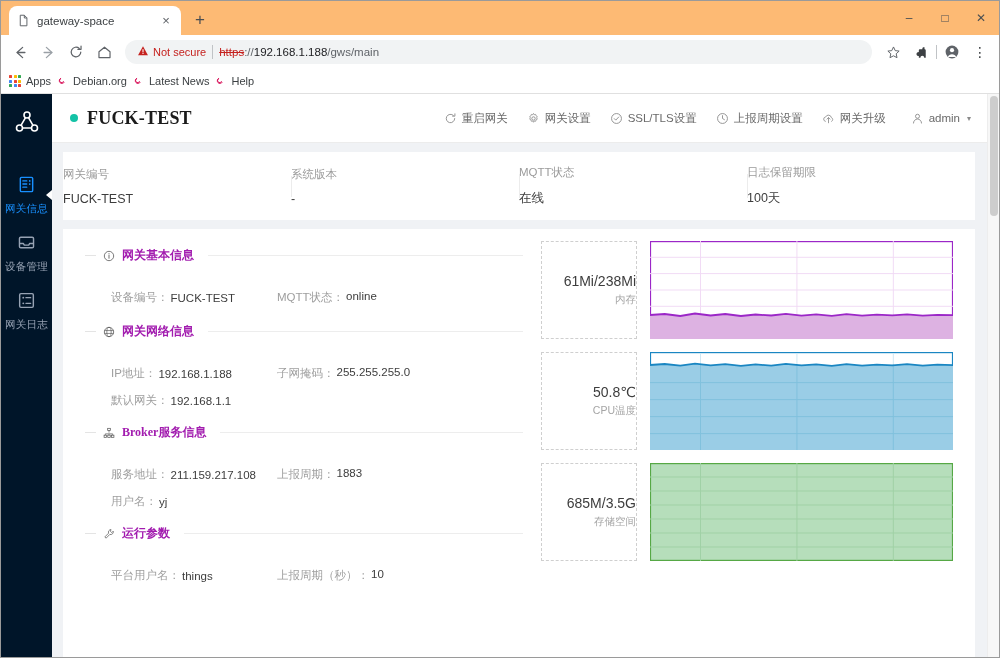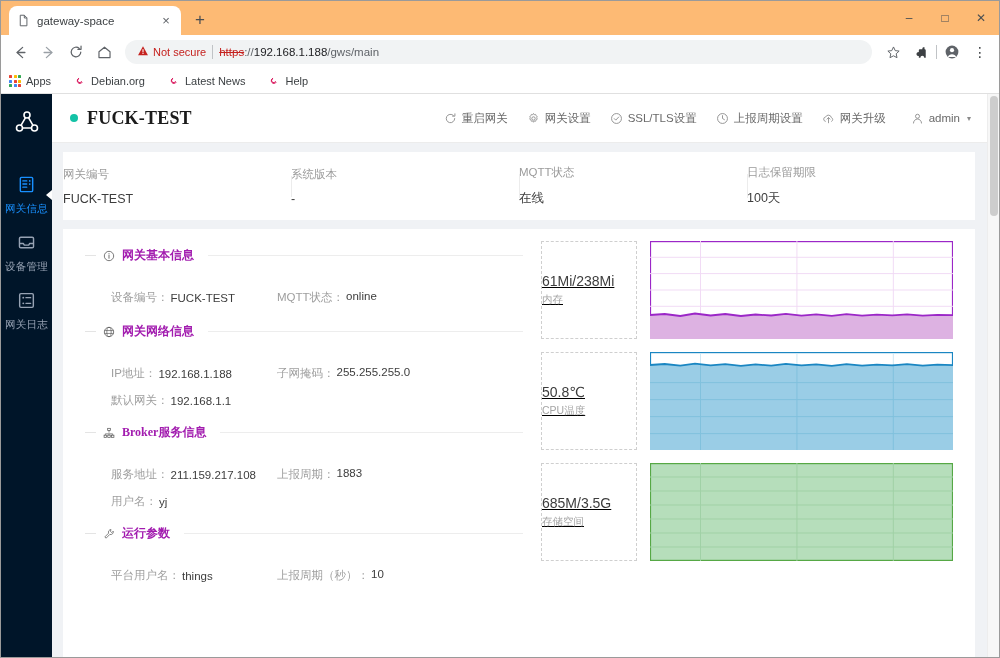--- a/index.html
+++ b/index.html
@@ -40,21 +40,21 @@
              display: flex; align-items: center; padding: 0 12px; gap: 6px;
              font-size: 11.5px; margin: 0 6px; }
   .not-secure { color: #c5221f; font-size: 11px; display: flex; align-items: center; gap: 4px; }
   .omni-sep { width: 1px; height: 14px; background: #c0c3c6; }
   .url-scheme { color: #c5221f; text-decoration: line-through; }
   .url-host { color: #202124; }
   .url-path { color: #5f6368; }
   .navbar-right { display: flex; align-items: center; gap: 2px; }
 
   .bookmarks { height: 25px; background: #fff; display: flex; align-items: center;
-               padding: 0 8px; gap: 23px; border-bottom: 1px solid #e0e0e0; }
+               padding: 0 8px; gap: 5px; border-bottom: 1px solid #e0e0e0; }
   .bm { display: flex; align-items: center; gap: 5px; font-size: 11px; color: #3c4043; }
   .apps-grid { display: grid; grid-template-columns: repeat(3, 3px); grid-gap: 1.5px; }
   .apps-grid i { width: 3px; height: 3px; display: block; border-radius: 0.5px; }
   .debian-swirl { width: 12px; height: 12px; color: #d70a53; font-size: 12px; line-height: 12px; }
 
   
   .app { flex: 1; display: flex; background: #f0f2f5; min-height: 0; }
 
   .sidebar { width: 51px; background: #001529; display: flex; flex-direction: column;
              align-items: center; flex: 0 0 51px; }
@@ -103,22 +103,22 @@
 
   .kv-row { display: flex; padding: 22px 0 18px 0; }
   .kv { display: flex; font-size: 11.5px; }
   .kv:nth-child(1) { width: 192px; flex: 0 0 192px; padding-left: 26px; align-items: center; }
   .kv:nth-child(2) { flex: 1; padding-left: 0; }
   .kv-key { color: #9e9e9e; white-space: nowrap; }
   .kv-val { color: #3d3d3d; margin-left: 2px; }
 
   .gauge-row { display: flex; align-items: stretch; gap: 13px; height: 98px; }
   .gauge-card { width: 96px; flex: 0 0 96px; border: 1px dashed #cfcfcf; background: #fff;
-                display: flex; flex-direction: column; align-items: flex-start;
-                justify-content: center; gap: 4px; text-decoration: underline; }
+                display: flex; flex-direction: column; align-items: flex-end;
+                justify-content: center; gap: 4px; }
   .gauge-val { font-size: 14px; color: #3d3d3d; }
   .gauge-cap { font-size: 10.5px; color: #a5a5a5; }
   .chart-box { flex: 1; position: relative; }
   .chart-box svg { display: block; width: 100%; height: 100%; }
 
   .scrollbar { width: 12px; background: #f7f7f7; border-left: 1px solid #ededed; }
   .scrollbar .thumb { width: 8px; margin: 2px auto; background: #cdcdcd; border-radius: 4px; height: 120px; }
 </style>
 </head>
 <body>

